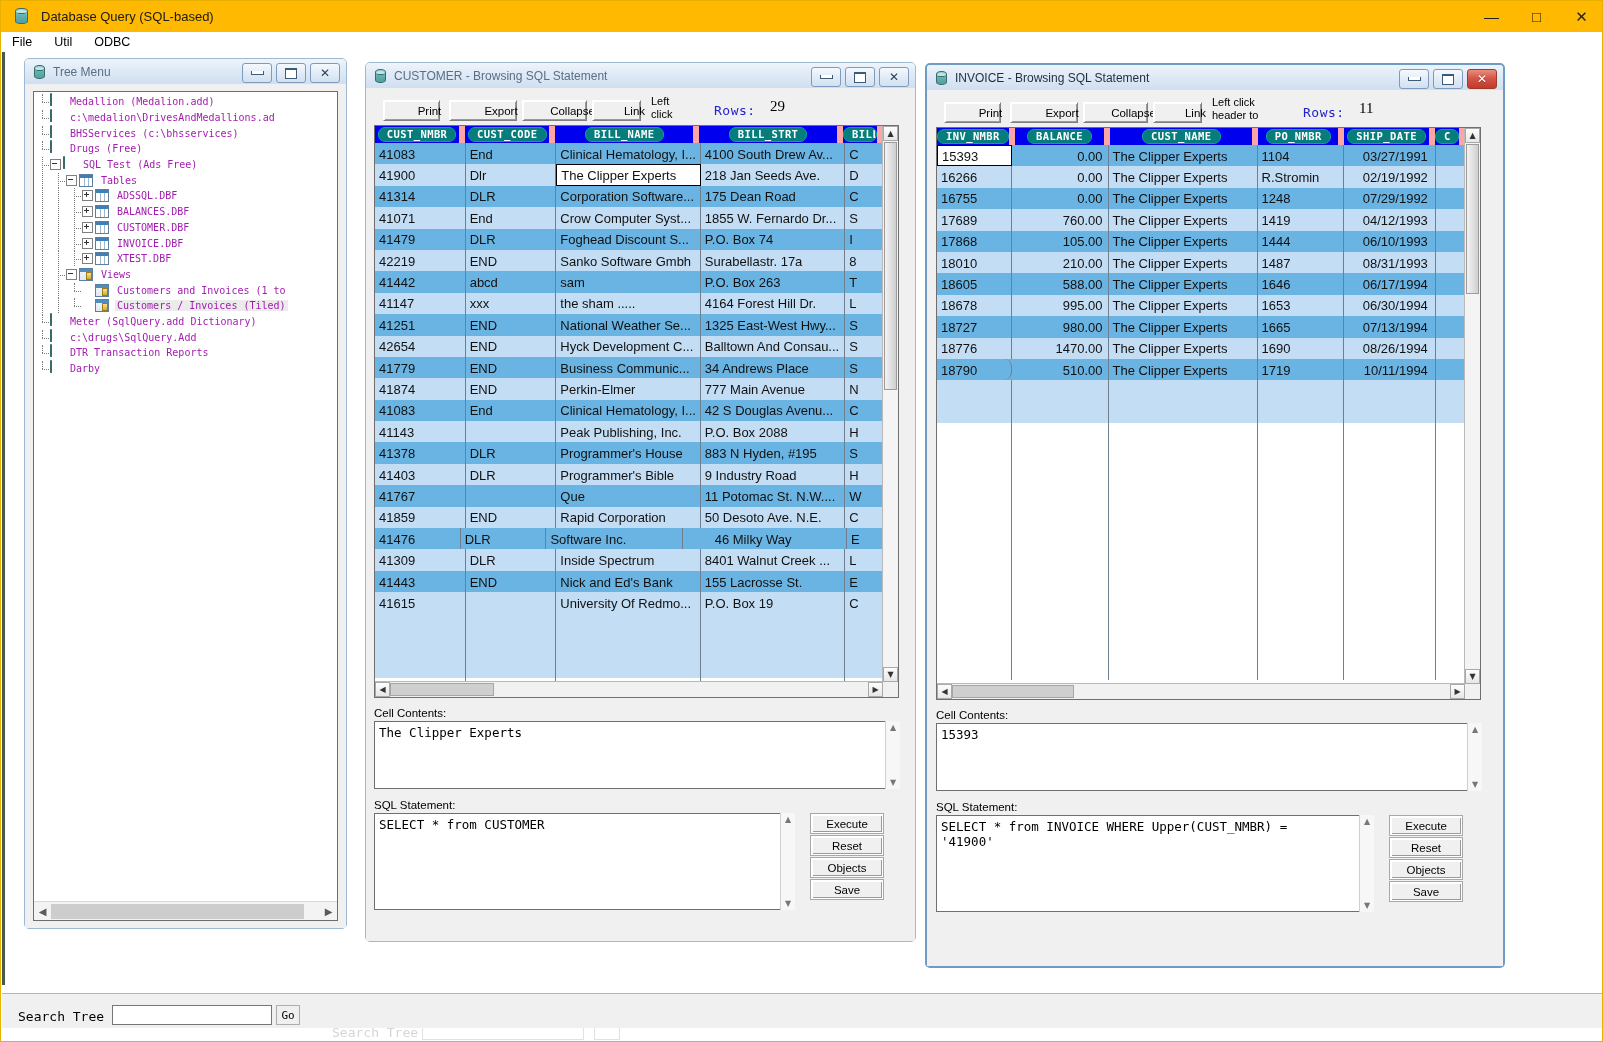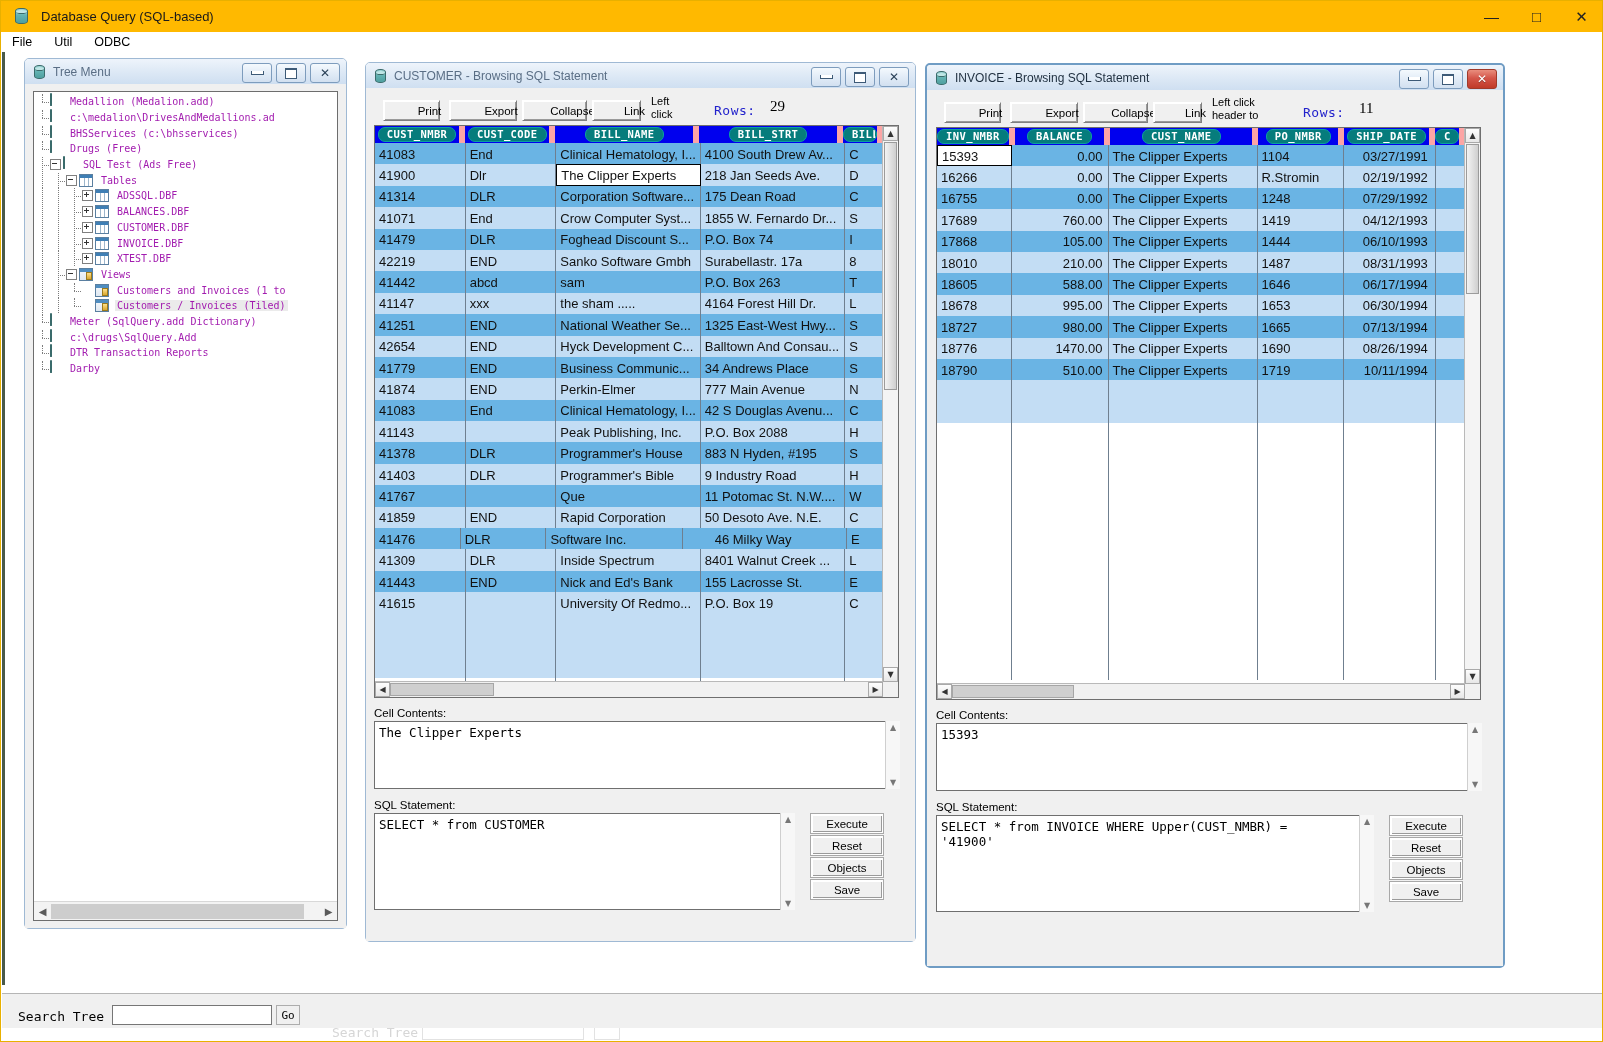--- a/index.html
+++ b/index.html
@@ -788,21 +788,21 @@
               </div>
               <div class="grow even">
                 <div class="gc" style="width: 78px;">18776</div>
                 <div class="gc num" style="width: 100px;">1470.00</div>
                 <div class="gc" style="width: 155px;">The Clipper Experts</div>
                 <div class="gc" style="width: 90px;">1690</div>
                 <div class="gc date" style="width: 95px;">08/26/1994</div>
                 <div class="gc" style="width: 30px;"></div>
               </div>
               <div class="grow odd">
-                <div class="gc" style="width: 78px;">18790</div>
+                <div class="gc" style="width: 78px; border-radius: 8px;">18790</div>
                 <div class="gc num" style="width: 100px;">510.00</div>
                 <div class="gc" style="width: 155px;">The Clipper Experts</div>
                 <div class="gc" style="width: 90px;">1719</div>
                 <div class="gc date" style="width: 95px;">10/11/1994</div>
                 <div class="gc" style="width: 30px;"></div>
               </div>
               <div class="gempty">
                 <div class="gc" style="width: 78px;"></div>
                 <div class="gc" style="width: 100px;"></div>
                 <div class="gc" style="width: 155px;"></div>

